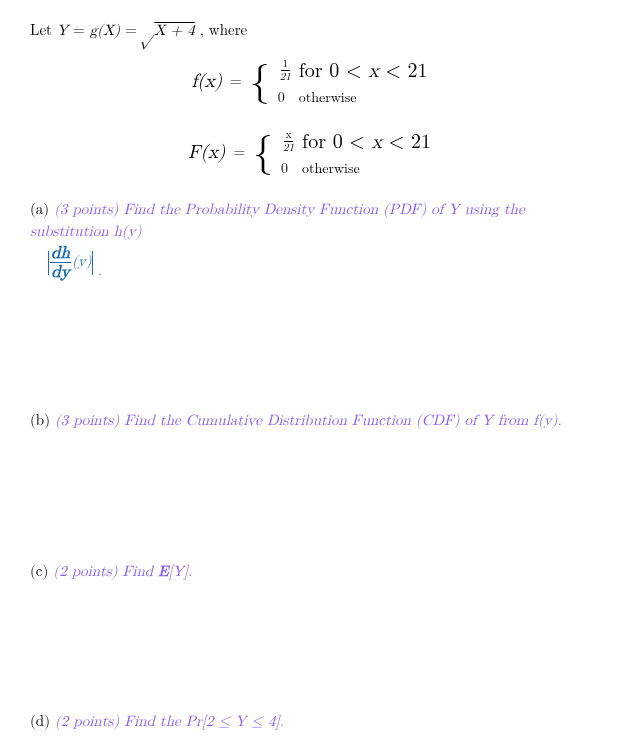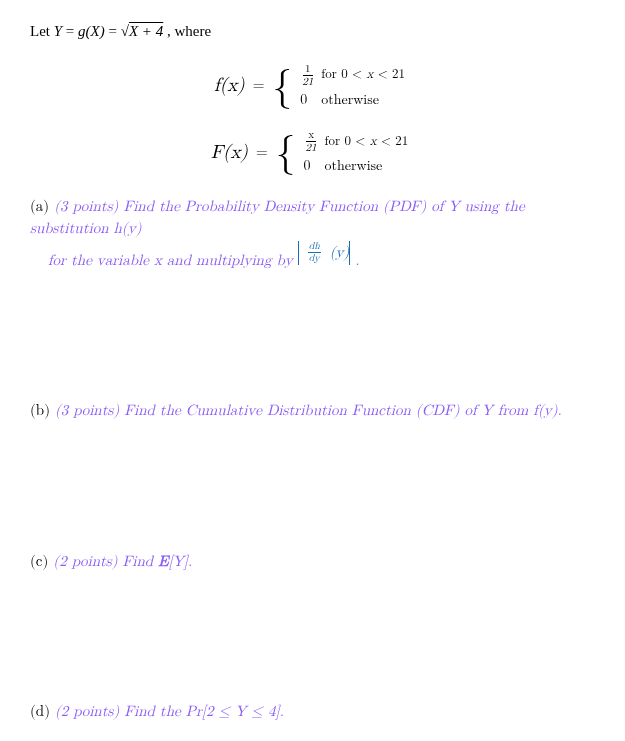--- a/index.html
+++ b/index.html
@@ -13,23 +13,22 @@
       min-height: 741px;
       background: #ffffff;
       font-family: "Computer Modern", "Latin Modern Math", Georgia, "Times New Roman", serif;
       font-size: 15px;
       color: #000000;
       padding: 20px 30px;
       line-height: 1.5;
     }
 
     .intro-line {
-      margin-bottom: 19px;
-      font-size: 15px;
-      font-family: Liberation Serif, serif;
+      margin-bottom: 12px;
+      font-size: 15px;
     }
 
     .math-italic {
       font-style: italic;
     }
 
     .piecewise-container {
       display: flex;
       align-items: center;
       justify-content: center;
@@ -82,21 +81,21 @@
       border-bottom: 1px solid #000;
       padding: 0 2px;
     }
 
     .frac .den {
       padding: 0 2px;
       font-style: italic;
     }
 
     .condition-text {
-      font-size: 13px;
+      font-size: 20px;
       font-style: italic;
     }
 
     .condition-text span {
       font-style: normal;
     }
 
     .part {
       margin-top: 18px;
       margin-bottom: 14px;
@@ -123,24 +122,25 @@
       height: 1.6em;
       background: #1a6db5;
       vertical-align: middle;
     }
 
     .abs-inner {
       display: inline-flex;
       flex-direction: column;
       align-items: center;
       vertical-align: middle;
-      font-size: 10px;
+      font-size: 17px;
       line-height: 1.1;
       color: #1a6db5;
-      margin: 0 9px;
+      margin: 0 1px;
+      font-weight: bold;
     }
 
     .abs-inner .num {
       border-bottom: 1px solid #1a6db5;
       padding: 0 1px;
     }
 
     .abs-inner .den {
       padding: 0 1px;
     }
@@ -216,21 +216,20 @@
       </div>
     </div>
   </div>
 </div>
 
 <div class="part">
   <span class="part-label">(a) </span>
   <span class="blue">(3 points) Find the Probability Density Function (PDF) of <em>Y</em> using the substitution <em>h</em>(<em>y</em>)</span>
   <br>
   <span style="padding-left:18px;">
-    <span class="blue">for the variable <em>x</em> and multiplying by </span>
     
     <span class="abs-val">
       <span class="abs-bar"></span>
       <span class="abs-inner">
         <span class="num" style="color:#1a6db5;font-style:italic;">d<em>h</em></span>
         <span class="den" style="color:#1a6db5;font-style:italic;">d<em>y</em></span>
       </span>
       <span style="color:#1a6db5;font-style:italic;">(<em>y</em>)</span>
       <span class="abs-bar"></span>
     </span>

